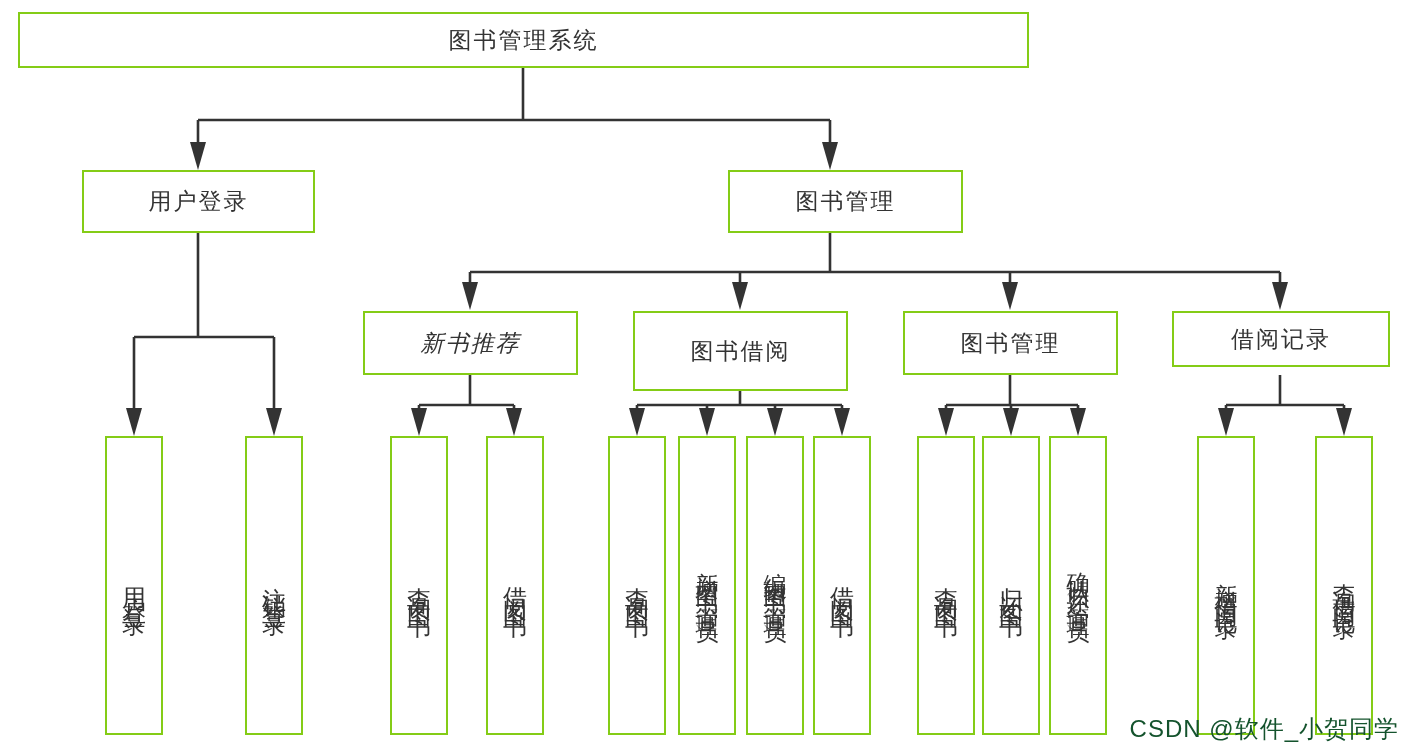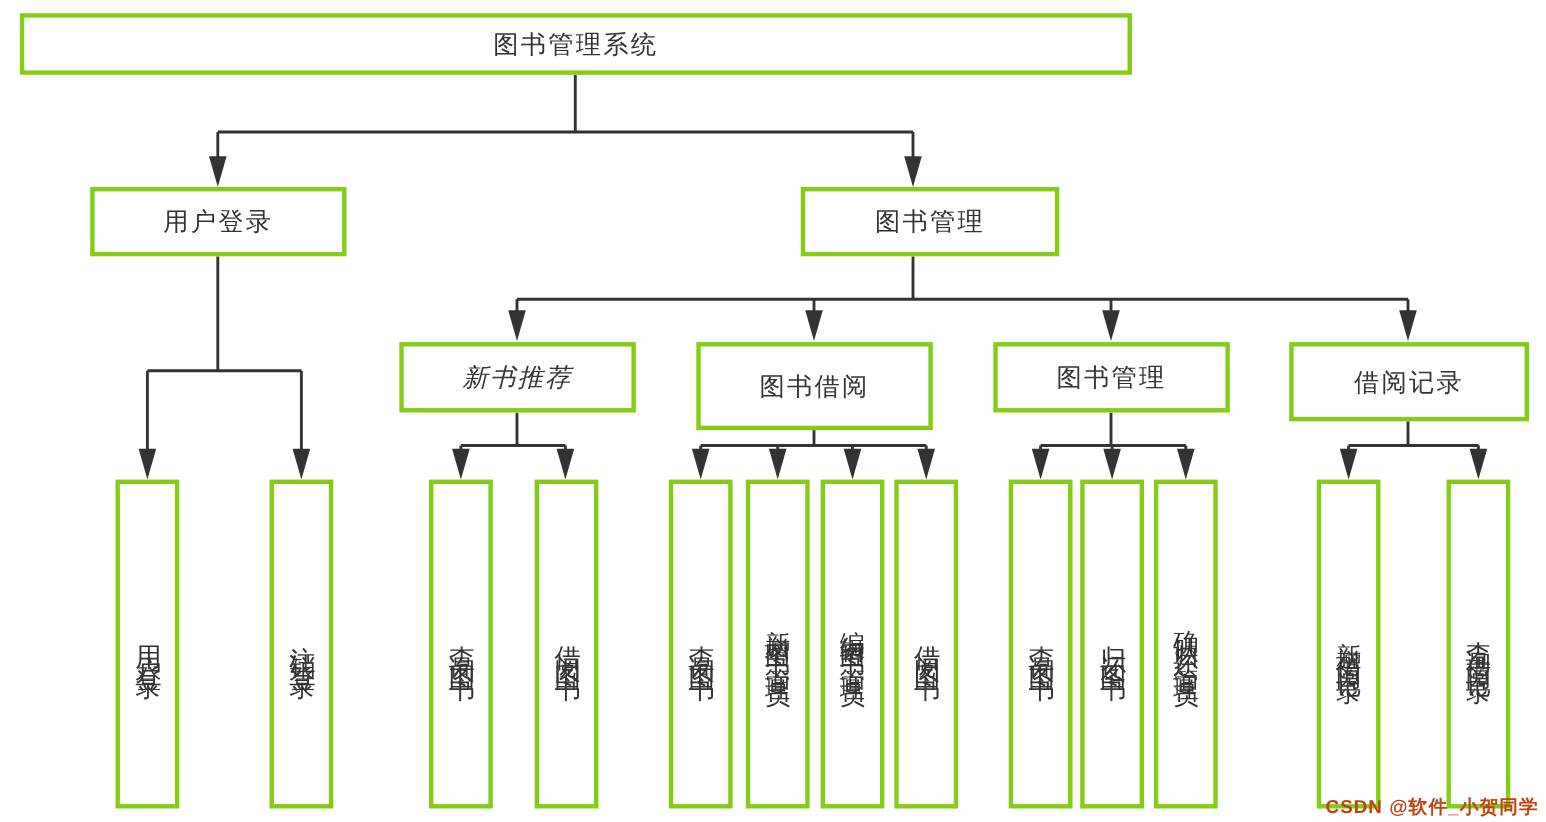--- a/index.html
+++ b/index.html
@@ -19,21 +19,21 @@
     position: absolute;
     left: 0;
     top: 0;
     width: 1405px;
     height: 747px;
     pointer-events: none;
   }
   .node {
     position: absolute;
     box-sizing: border-box;
-    border: 4px solid #84cc16;
+    border: 2px solid #84cc16;
     background: #ffffff;
     display: flex;
     align-items: center;
     justify-content: center;
     color: #333333;
   }
   .hbox {
     font-size: 23px;
     letter-spacing: 2px;
     white-space: nowrap;
@@ -52,36 +52,35 @@
     white-space: nowrap;
   }
   .leaf .vtext.long {
     letter-spacing: 7px;
     font-size: 23px;
   }
   #watermark {
     position: absolute;
     right: 6px;
     bottom: 2px;
-    font-size: 17px;
-    color: #c2410c;
+    font-size: 24px;
+    color: #14532d;
     letter-spacing: 1px;
     white-space: nowrap;
-    font-weight: bold;
   }
   
   #root-box   { left: 18px;  top: 12px;  width: 1011px; height: 56px; }
   
   #l2-login   { left: 82px;  top: 170px; width: 233px;  height: 63px; }
   #l2-books   { left: 712px; top: 170px; width: 235px;  height: 63px; margin-left: 16px; }
   
   #l3-newbooks { left: 363px;  top: 311px; width: 215px; height: 64px; font-style: italic; }
   #l3-borrow   { left: 633px;  top: 311px; width: 215px; height: 80px; }
   #l3-current  { left: 903px;  top: 311px; width: 215px; height: 64px; }
-  #l3-records  { left: 1172px; top: 311px; width: 218px; height: 72px; }
+  #l3-records  { left: 1172px; top: 311px; width: 218px; height: 56px; }
   
   #leaf-g1a { left: 105px; }
   #leaf-g1b { left: 245px; }
   #leaf-g2a { left: 390px; }
   #leaf-g2b { left: 486px; }
   #leaf-g3a { left: 608px; }
   #leaf-g3b { left: 678px; }
   #leaf-g3c { left: 746px; }
   #leaf-g3d { left: 813px; }
   #leaf-g4a { left: 917px; }

